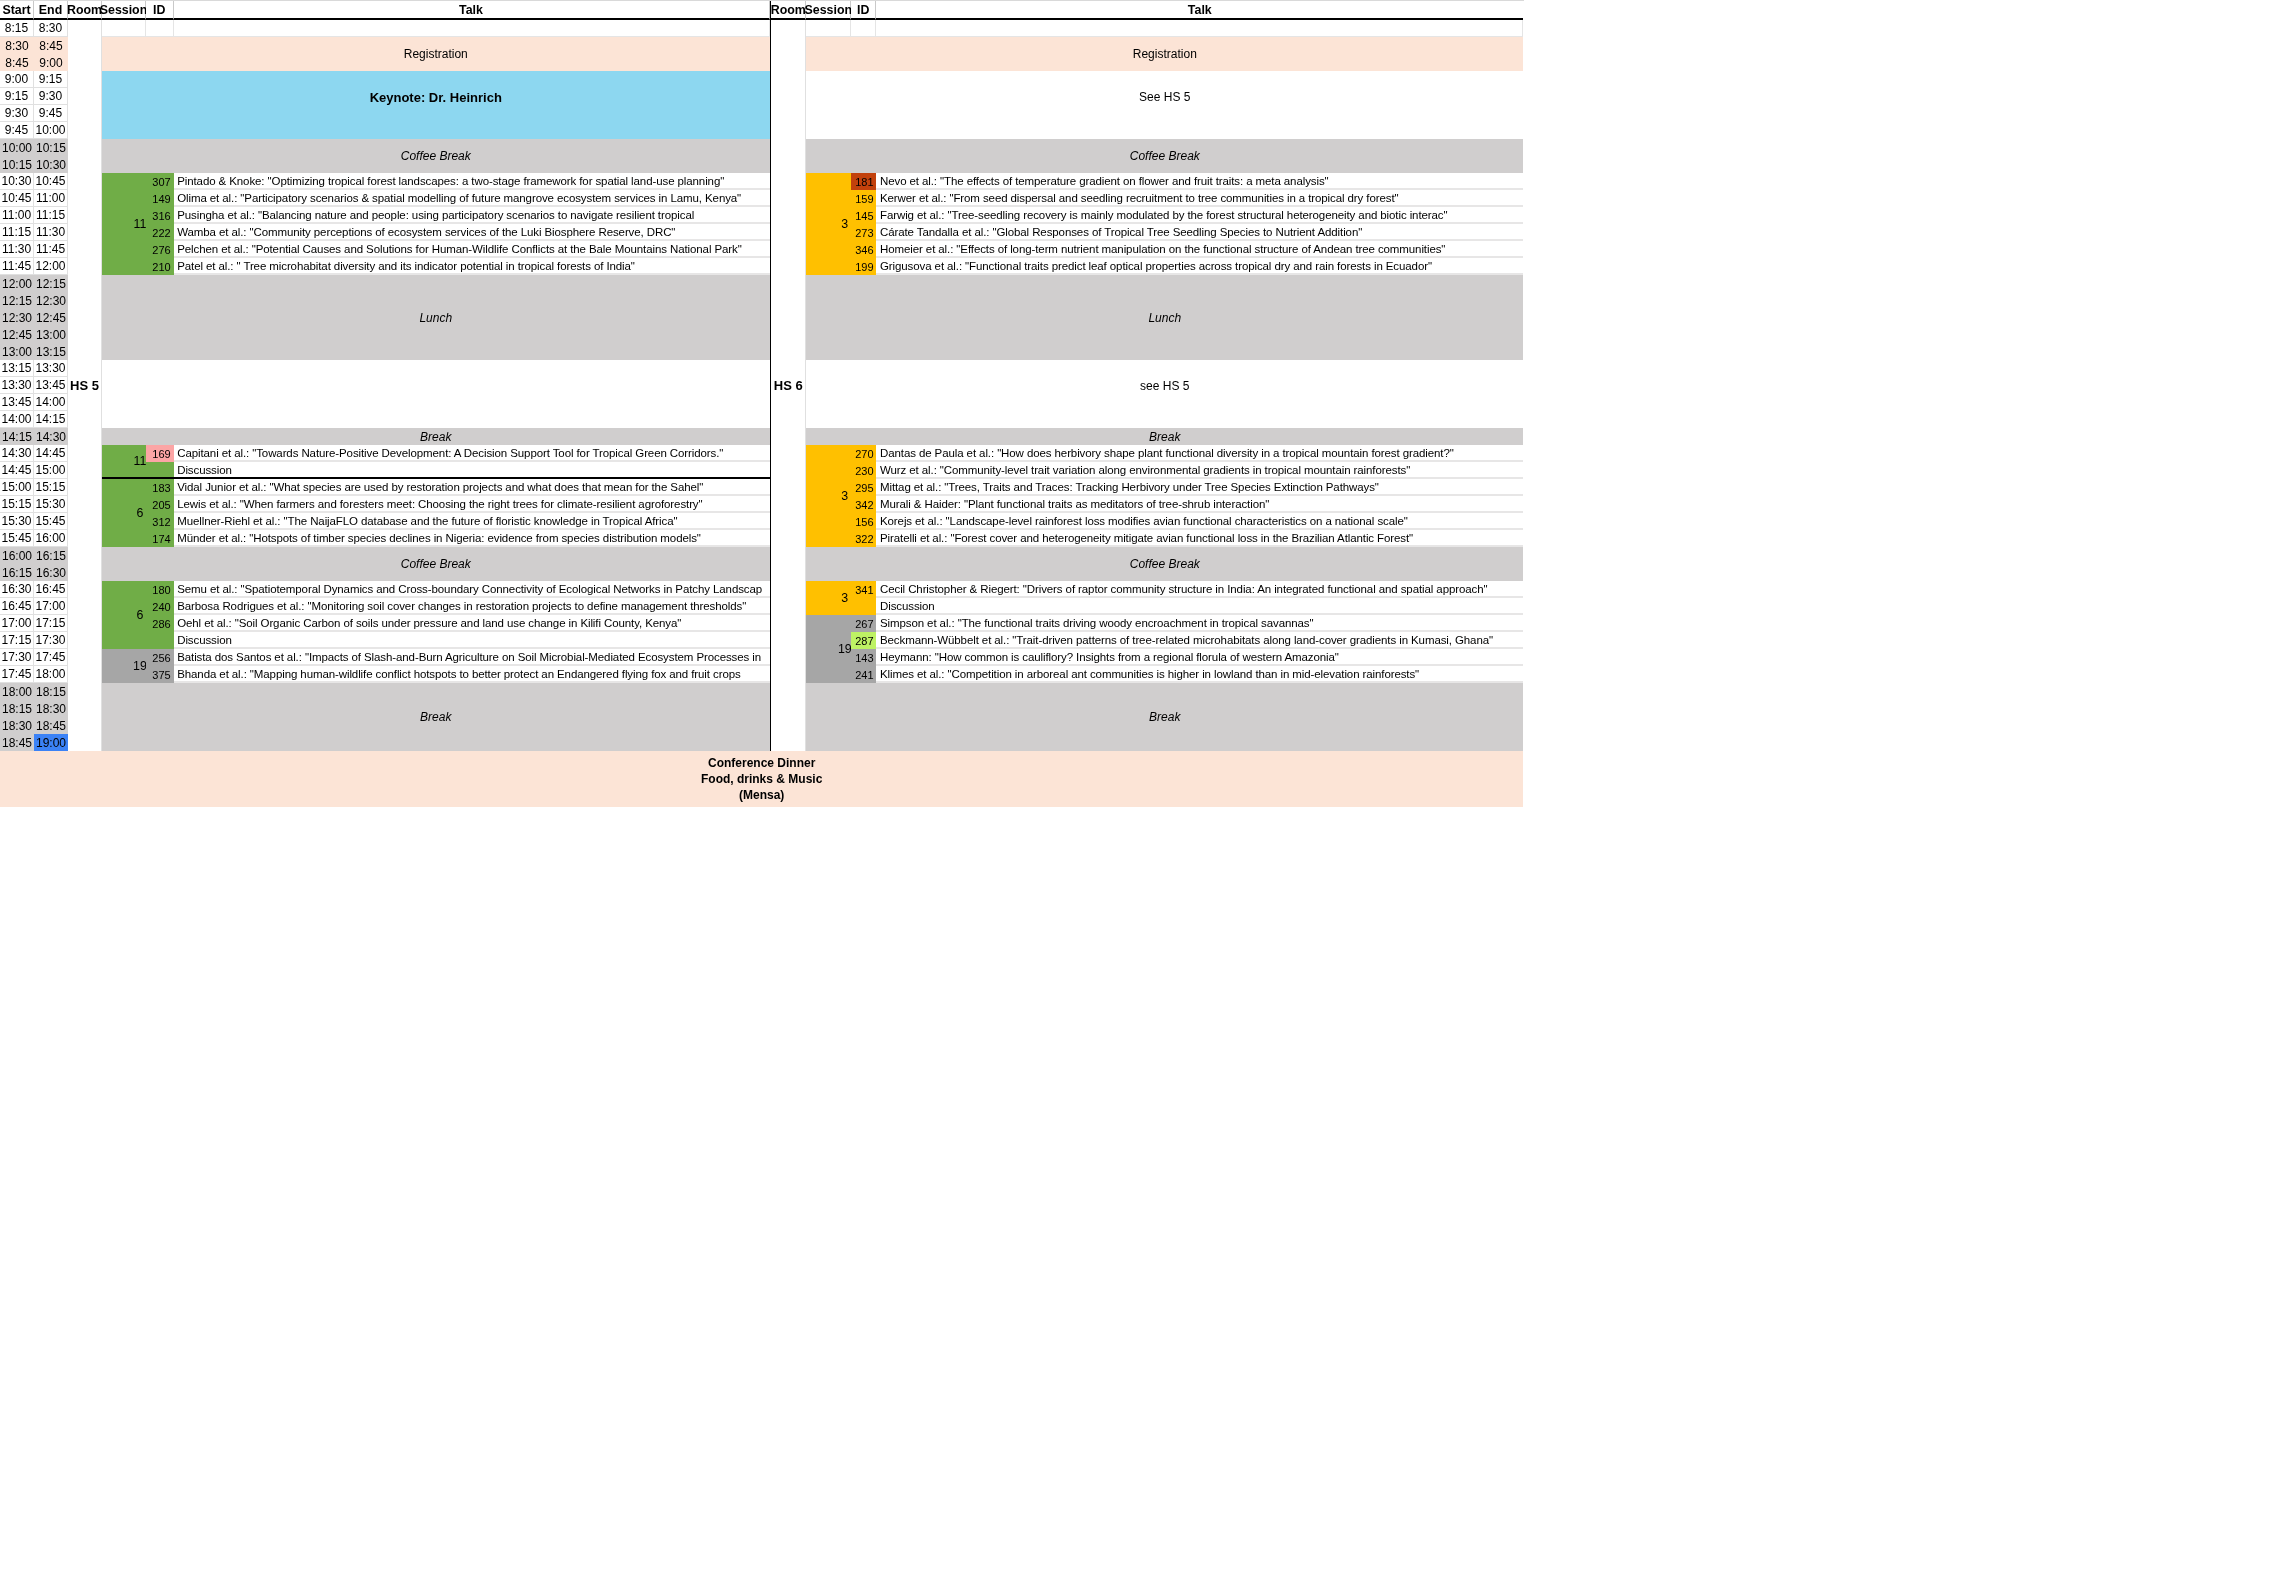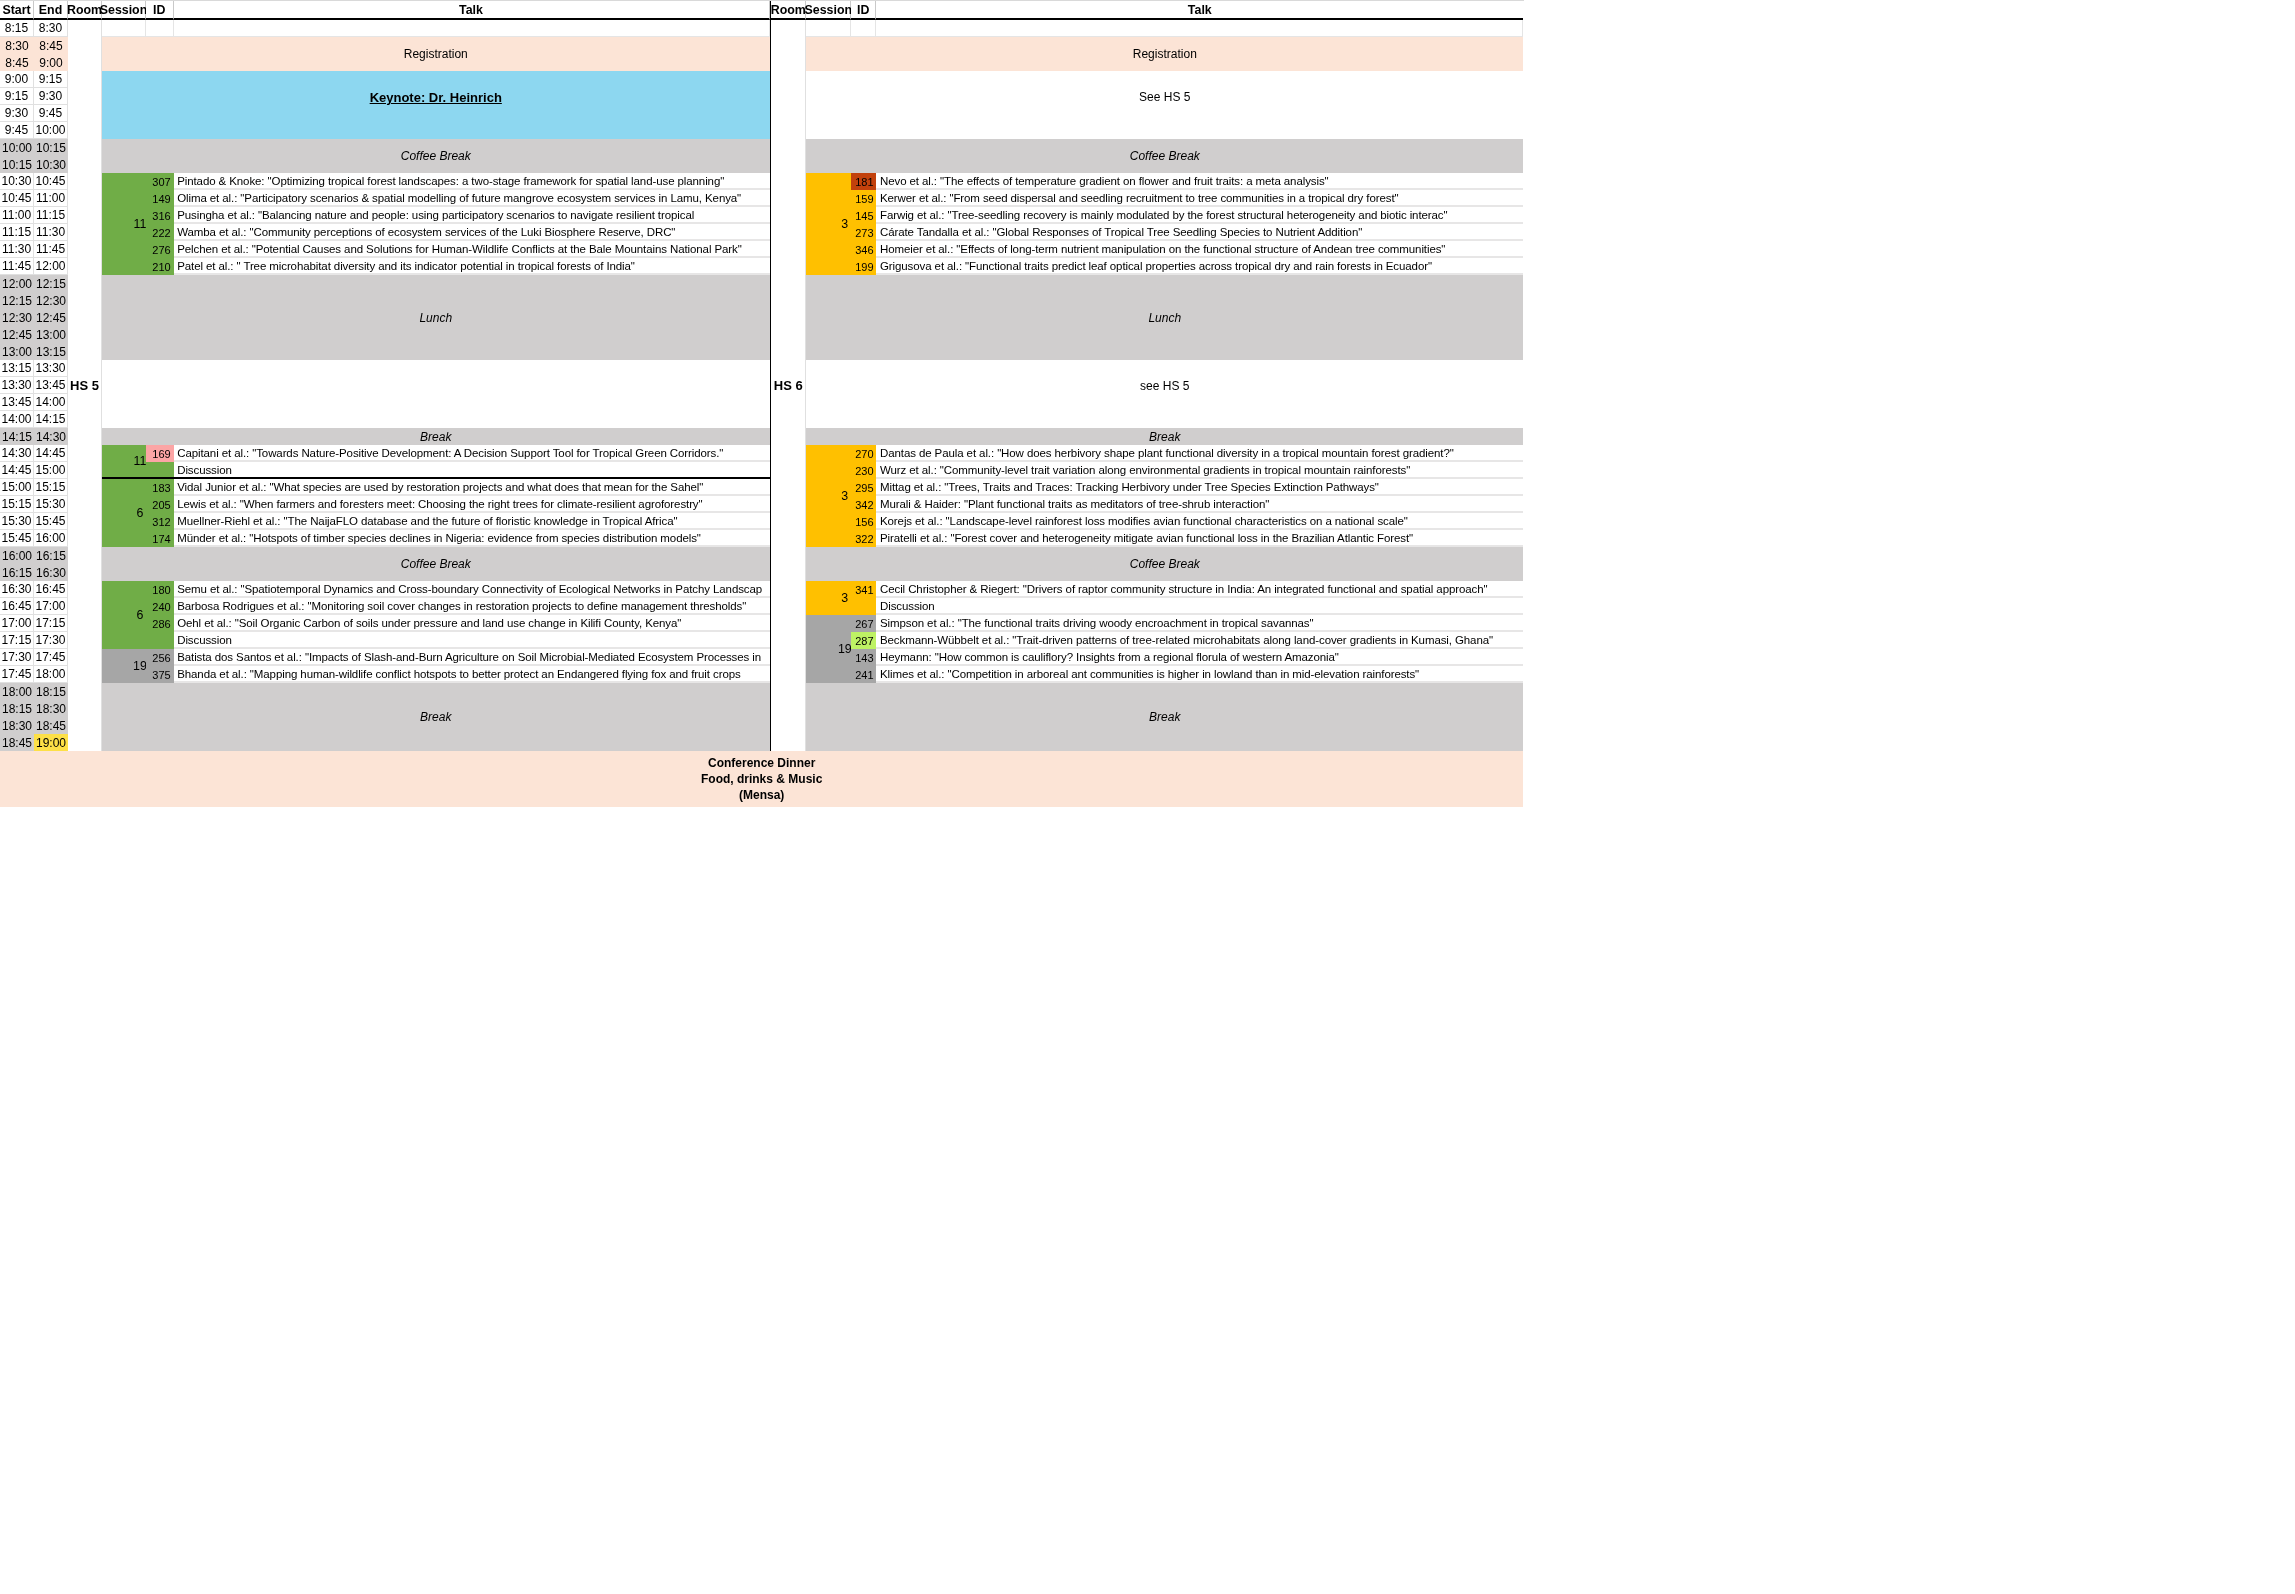--- a/index.html
+++ b/index.html
@@ -14,21 +14,21 @@
     border-top:0.9px solid #D9D9D9;
   }
   .cell{display:flex;align-items:center;overflow:hidden;white-space:nowrap;box-sizing:border-box;background:#fff;}
   .hdr{display:flex;align-items:center;justify-content:center;box-sizing:border-box;overflow:visible;
        font-weight:bold;font-size:12.4px;border-bottom:2.3px solid #000;border-right:0.5px solid #C9C9C9;background:#fff;}
   .time{justify-content:center;font-size:12px;border-right:0.5px solid rgba(0,0,0,.12);border-bottom:0.5px solid rgba(0,0,0,.12);}
   .time.nb{border-right:none;border-bottom:none;}
   .empty{border-right:0.5px solid rgba(0,0,0,.10);border-bottom:0.5px solid rgba(0,0,0,.10);}
   .band{justify-content:center;font-size:12px;}
   .it{font-style:italic;}
-  .bd{font-weight:bold;font-size:13px;text-decoration:underline;}
+  .bd{font-weight:bold;font-size:13px;}
   .session-cell{justify-content:center;font-size:12.4px;padding-left:32px;}
   .id-cell{justify-content:flex-end;font-size:11px;padding-right:2.8px;}
   .talk-cell{font-size:11.5px;padding-left:3.7px;border-bottom:2.3px solid #E7E6E6;letter-spacing:-0.1px;}
   .tb{border-bottom:2.3px solid #000 !important;}
   .room-cell{justify-content:center;font-weight:bold;font-size:13px;border-right:0.5px solid rgba(0,0,0,.12);}
   .divider{grid-column:7;grid-row:1/45;background:#000;}
   .left-room{grid-column:3;grid-row:2/45;}
   .right-room{grid-column:8;grid-row:2/45;}
   .c1{grid-column:1;grid-row:1}.c2{grid-column:2;grid-row:1}.c3{grid-column:3;grid-row:1}
   .c4{grid-column:4;grid-row:1}.c5{grid-column:5;grid-row:1}.c6{grid-column:6;grid-row:1}
@@ -138,21 +138,21 @@
     <div class="cell time" style="grid-area: 39 / 2;">17:45</div>
     <div class="cell time" style="grid-area: 40 / 1;">17:45</div>
     <div class="cell time" style="grid-area: 40 / 2;">18:00</div>
     <div class="cell time nb" style="grid-area: 41 / 1; background: rgb(208, 206, 206);">18:00</div>
     <div class="cell time nb" style="grid-area: 41 / 2; background: rgb(208, 206, 206);">18:15</div>
     <div class="cell time nb" style="grid-area: 42 / 1; background: rgb(208, 206, 206);">18:15</div>
     <div class="cell time nb" style="grid-area: 42 / 2; background: rgb(208, 206, 206);">18:30</div>
     <div class="cell time nb" style="grid-area: 43 / 1; background: rgb(208, 206, 206);">18:30</div>
     <div class="cell time nb" style="grid-area: 43 / 2; background: rgb(208, 206, 206);">18:45</div>
     <div class="cell time nb" style="grid-area: 44 / 1; background: rgb(208, 206, 206);">18:45</div>
-    <div class="cell time nb" style="grid-area: 44 / 2; background: #fde047;">19:00</div>
+    <div class="cell time nb" style="grid-area: 44 / 2; background: #3b82f6;">19:00</div>
     <div class="cell empty" style="grid-area: 2 / 4; background: rgb(255, 255, 255);"></div>
     <div class="cell empty" style="grid-area: 2 / 5; background: rgb(255, 255, 255);"></div>
     <div class="cell empty" style="grid-area: 2 / 6; background: rgb(255, 255, 255);"></div>
     <div class="cell empty" style="grid-area: 2 / 9; background: rgb(255, 255, 255);"></div>
     <div class="cell empty" style="grid-area: 2 / 10; background: rgb(255, 255, 255);"></div>
     <div class="cell empty" style="grid-area: 2 / 11; background: rgb(255, 255, 255);"></div>
     <div class="cell band" style="grid-area: 3 / 4 / 5 / 7; background: rgb(252, 228, 214);">Registration</div>
     <div class="cell band bd" style="grid-area: 5 / 4 / 9 / 7; background: rgb(141, 215, 240); align-items: flex-start; padding-top: 19px;">Keynote: Dr. Heinrich</div>
     <div class="cell band it" style="grid-area: 9 / 4 / 11 / 7; background: rgb(208, 206, 206);">Coffee Break</div>
     <div class="cell band it" style="grid-area: 17 / 4 / 22 / 7; background: rgb(208, 206, 206);">Lunch</div>

